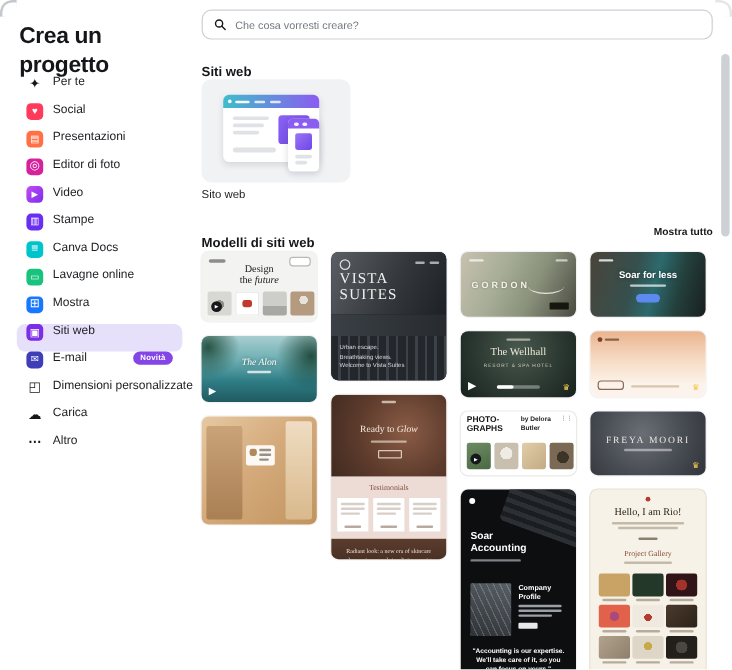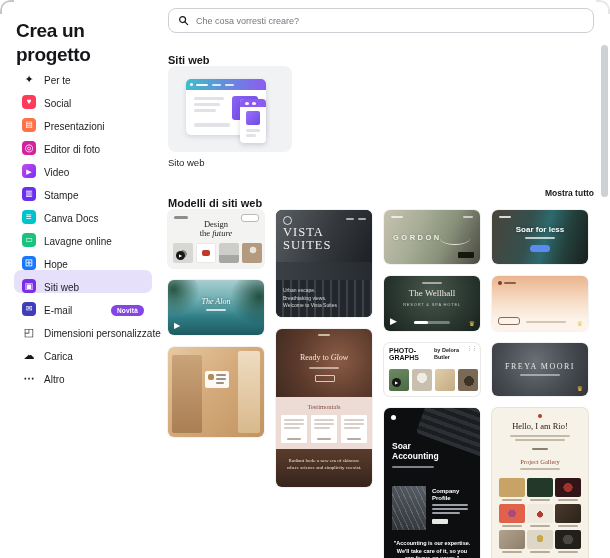--- a/index.html
+++ b/index.html
@@ -6,21 +6,21 @@
   .app{position:relative;width:610px;height:558px;background:#fff;overflow:hidden;
        font-family:"Liberation Sans",sans-serif;color:#17191c;border-radius:10px 10px 0 0}
   .corner{position:absolute;width:12px;height:12px;border-color:#b9bcc0;pointer-events:none}
   .corner.tl{top:0;left:0;border-top:2px solid #c4c7cb;border-left:2px solid #c4c7cb;border-top-left-radius:10px}
   .corner.tr{top:0;right:0;border-top:2px solid #e4e6e8;border-right:2px solid #e4e6e8;border-top-right-radius:10px}
 
   
   .title{position:absolute;left:16px;top:6px;width:130px;font-size:19px;font-weight:700;
          line-height:1.3;letter-spacing:-.3px;color:#141619}
   .nav{position:absolute;left:0;top:63px;width:160px}
-  .nav-item{display:flex;align-items:flex-end;gap:8px;height:23px;margin:0 8px 0 14px;padding:0 8px;
+  .nav-item{display:flex;align-items:flex-start;gap:8px;height:23px;margin:0 8px 0 14px;padding:0 8px;
             border-radius:7px;font-size:10px;color:#1b1d21;cursor:pointer;white-space:nowrap}
   .nav-item.sel{background:#e6e0fb}
   .badge{margin-left:auto;background:#8445e7;color:#fff;font-size:6.5px;font-weight:700;
          padding:2px 6px;border-radius:8px;letter-spacing:.2px}
   .ic{width:14px;height:14px;border-radius:4px;flex:none;display:grid;place-items:center;position:relative}
   .ic::before{color:#fff;line-height:1}
   .ic-perte::before{content:"✦";color:#141619;font-size:11px}
   .ic-pres{background:#ff7144}.ic-pres::before{content:"▤";font-size:8px}
   .ic-social{background:#ff3b5c}.ic-social::before{content:"♥";font-size:8px}
   .ic-foto{background:#d4219c}.ic-foto::before{content:"◎";font-size:10px}
@@ -105,21 +105,21 @@
     <div class="nav-item">
       <span class="ic ic-docs"></span>
       <span>Canva Docs</span>
     </div>
     <div class="nav-item">
       <span class="ic ic-lavagne"></span>
       <span>Lavagne online</span>
     </div>
     <div class="nav-item">
       <span class="ic ic-fogli"></span>
-      <span>Hope</span>
+      <span>Mostra</span>
     </div>
     <div class="nav-item sel">
       <span class="ic ic-sitiweb"></span>
       <span>Siti web</span>
     </div>
     <div class="nav-item">
       <span class="ic ic-email"></span>
       <span>E-mail</span>
       <span class="badge">Novità</span>
     </div>
@@ -224,21 +224,21 @@
       <span class="b" style="right:18px;top:8px;width:8px;height:2px;background:rgba(255,255,255,.6)"></span>
       <span class="b" style="right:6px;top:8px;width:8px;height:2px;background:rgba(255,255,255,.6)"></span>
       <div class="serif" style="position:absolute;left:7px;top:16px;width:72px;font-size:12.5px;line-height:1.05;letter-spacing:1px;color:#f2f1ee">VISTA SUITES</div>
       <div style="position:absolute;left:7px;bottom:7px;font-size:5px;line-height:1.55;color:#d8dade">
         <div>Urban escape.</div>
         <div>Breathtaking views.</div>
         <div>Welcome to Vista Suites</div>
       </div>
     </div>
 
-    <div class="tpl" style="height:158px;background:#ecdcd5">
+    <div class="tpl" style="height:137px;background:#ecdcd5">
       <span class="b" style="left:0;top:0;width:96px;height:68px;border-radius:0;background:radial-gradient(circle at 65% 45%,#8a5c46 0%,#5d3b2c 55%,#402a20 100%)"></span>
       <span class="b" style="left:42px;top:5px;width:12px;height:2px;background:rgba(245,233,220,.7)"></span>
       <div class="serif ctr" style="position:absolute;top:24px;font-size:8px;color:#f5e9dc">
         <span>Ready to</span>
         <span style="font-style:italic">Glow</span>
       </div>
       <span class="b" style="left:33px;top:38px;width:30px;height:2px;background:rgba(245,233,220,.6)"></span>
       <span class="b" style="left:39px;top:46px;width:18px;height:5px;border:1px solid rgba(245,233,220,.8);border-radius:1px"></span>
       <div class="serif ctr" style="position:absolute;top:74px;font-size:6.5px;color:#8a4f43">Testimonials</div>
       <div class="b" style="left:5px;top:86px;width:26px;height:28px;background:#fff;border-radius:1px">

